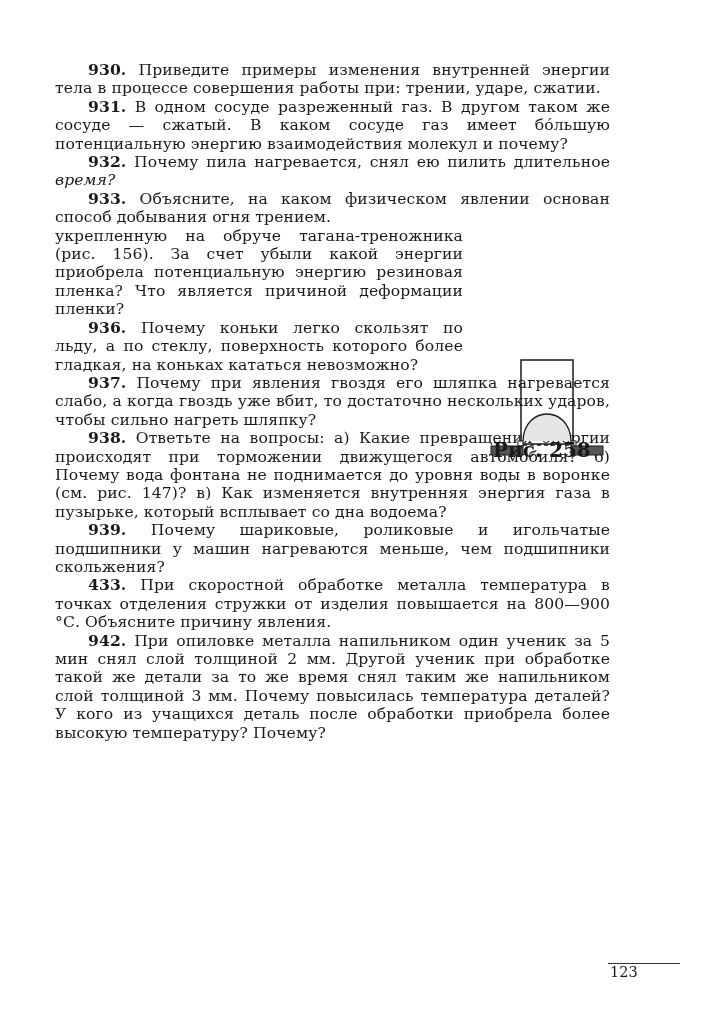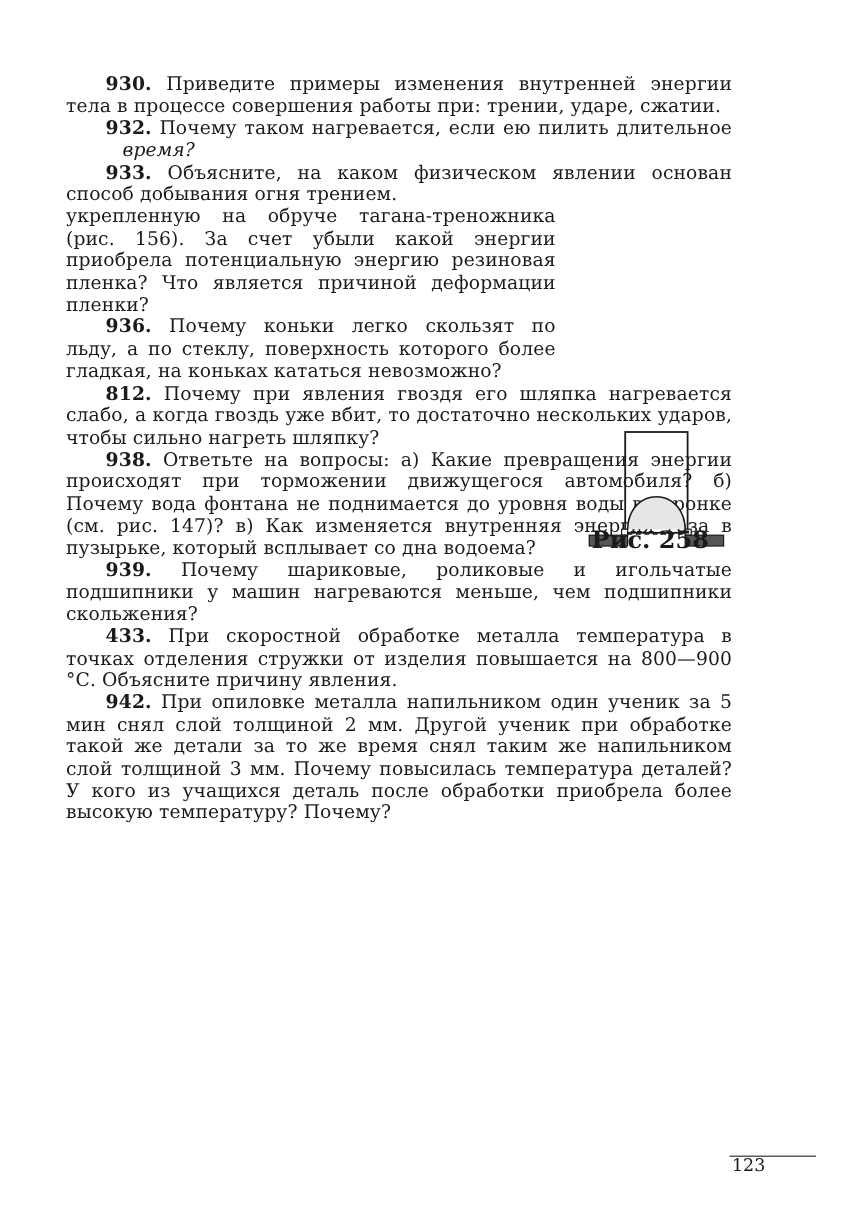--- a/index.html
+++ b/index.html
@@ -7,43 +7,44 @@
     width: 722px; height: 1024px; background: #ffffff; position: relative; overflow: hidden;
     font-family: "DejaVu Serif", "Liberation Serif", serif; color: #1a1a1a;
   }
   .page { position: absolute; left: 0; top: 0; width: 722px; height: 780px; padding-left: 24px; }
   .text {
     position: absolute; left: 55px; top: 61px; width: 555px;
     font-size: 15.6px; line-height: 18.4px; letter-spacing: 0.1px;
   }
   .p { margin: 0; text-align: justify; text-indent: 33px; hyphens: manual; }
   .num { font-weight: bold; }
-  .it { font-style: italic; margin-left: 47px; }
+  .it { font-style: italic; }
   .narrow { width: 408px; }
   .fig {
     position: absolute; left: 488px; top: 355px; width: 130px; height: 130px;
   }
   .fig-caption {
     position: absolute; left: 493px; top: 438px; font-weight: bold; font-size: 20px;
     font-family: "DejaVu Serif", serif;
   }
   .footer-line { position: absolute; left: 608px; top: 963px; width: 72px; height: 1px; background: #333; }
   .page-num { position: absolute; left: 610px; top: 964px; font-size: 14.5px; font-weight: normal; }
 </style>
 </head>
 <body>
 
 <div class="page">
   <div class="text">
     <p class="p"><span class="num">930.</span> <span>Приведите примеры изменения внутренней энергии тела в процессе совершения работы при: трении, ударе, сжатии.</span></p>
-    <p class="p"><span class="num">932.</span> <span>Почему таком нагревается, если ею пилить длительное </span><span class="it">время?</span></p>
+    <p class="p"><span class="num">931.</span> <span>В одном сосуде разреженный газ. В другом таком же сосуде — сжатый. В каком сосуде газ имеет бóльшую потенциальную энергию взаимодействия молекул и почему?</span></p>
+    <p class="p"><span class="num">932.</span> <span>Почему пила нагревается, снял ею пилить длительное </span><span class="it">время?</span></p>
     <p class="p"><span class="num">933.</span> <span>Объясните, на каком физическом явлении основан способ добывания огня трением.</span></p>
     <p class="p narrow" style="text-indent:0"><span>укрепленную на обруче тагана-треножника (рис. 156). За счет убыли какой энергии приобрела потенциальную энергию резиновая пленка? Что является причиной деформации пленки?</span></p>
     <p class="p narrow"><span class="num">936.</span> <span>Почему коньки легко скользят по льду, а по стеклу, поверхность которого более гладкая, на коньках кататься невозможно?</span></p>
-    <p class="p"><span class="num">812.</span> <span>Почему при явления гвоздя его шляпка нагревается слабо, а когда гвоздь уже вбит, то достаточно нескольких ударов, чтобы сильно нагреть шляпку?</span></p>
+    <p class="p"><span class="num">937.</span> <span>Почему при явления гвоздя его шляпка нагревается слабо, а когда гвоздь уже вбит, то достаточно нескольких ударов, чтобы сильно нагреть шляпку?</span></p>
     <p class="p"><span class="num">938.</span> <span>Ответьте на вопросы: а) Какие превращения энергии происходят при торможении движущегося автомобиля? б) Почему вода фонтана не поднимается до уровня воды в воронке (см. рис. 147)? в) Как изменяется внутренняя энергия газа в пузырьке, который всплывает со дна водоема?</span></p>
     <p class="p"><span class="num">939.</span> <span>Почему шариковые, роликовые и игольчатые подшипники у машин нагреваются меньше, чем подшипники скольжения?</span></p>
     <p class="p"><span class="num">433.</span> <span>При скоростной обработке металла температура в точках отделения стружки от изделия повышается на 800—900 °С. Объясните причину явления.</span></p>
     <p class="p"><span class="num">942.</span> <span>При опиловке металла напильником один ученик за 5 мин снял слой толщиной 2 мм. Другой ученик при обработке такой же детали за то же время снял таким же напильником слой толщиной 3 мм. Почему повысилась температура деталей? У кого из учащихся деталь после обработки приобрела более высокую температуру? Почему?</span></p>
   </div>
 
   <svg class="fig" viewBox="0 0 130 130" width="130" height="130">
 
     <rect x="33" y="5" width="52" height="84" fill="none" stroke="#1a1a1a" stroke-width="1.5"></rect>
 

